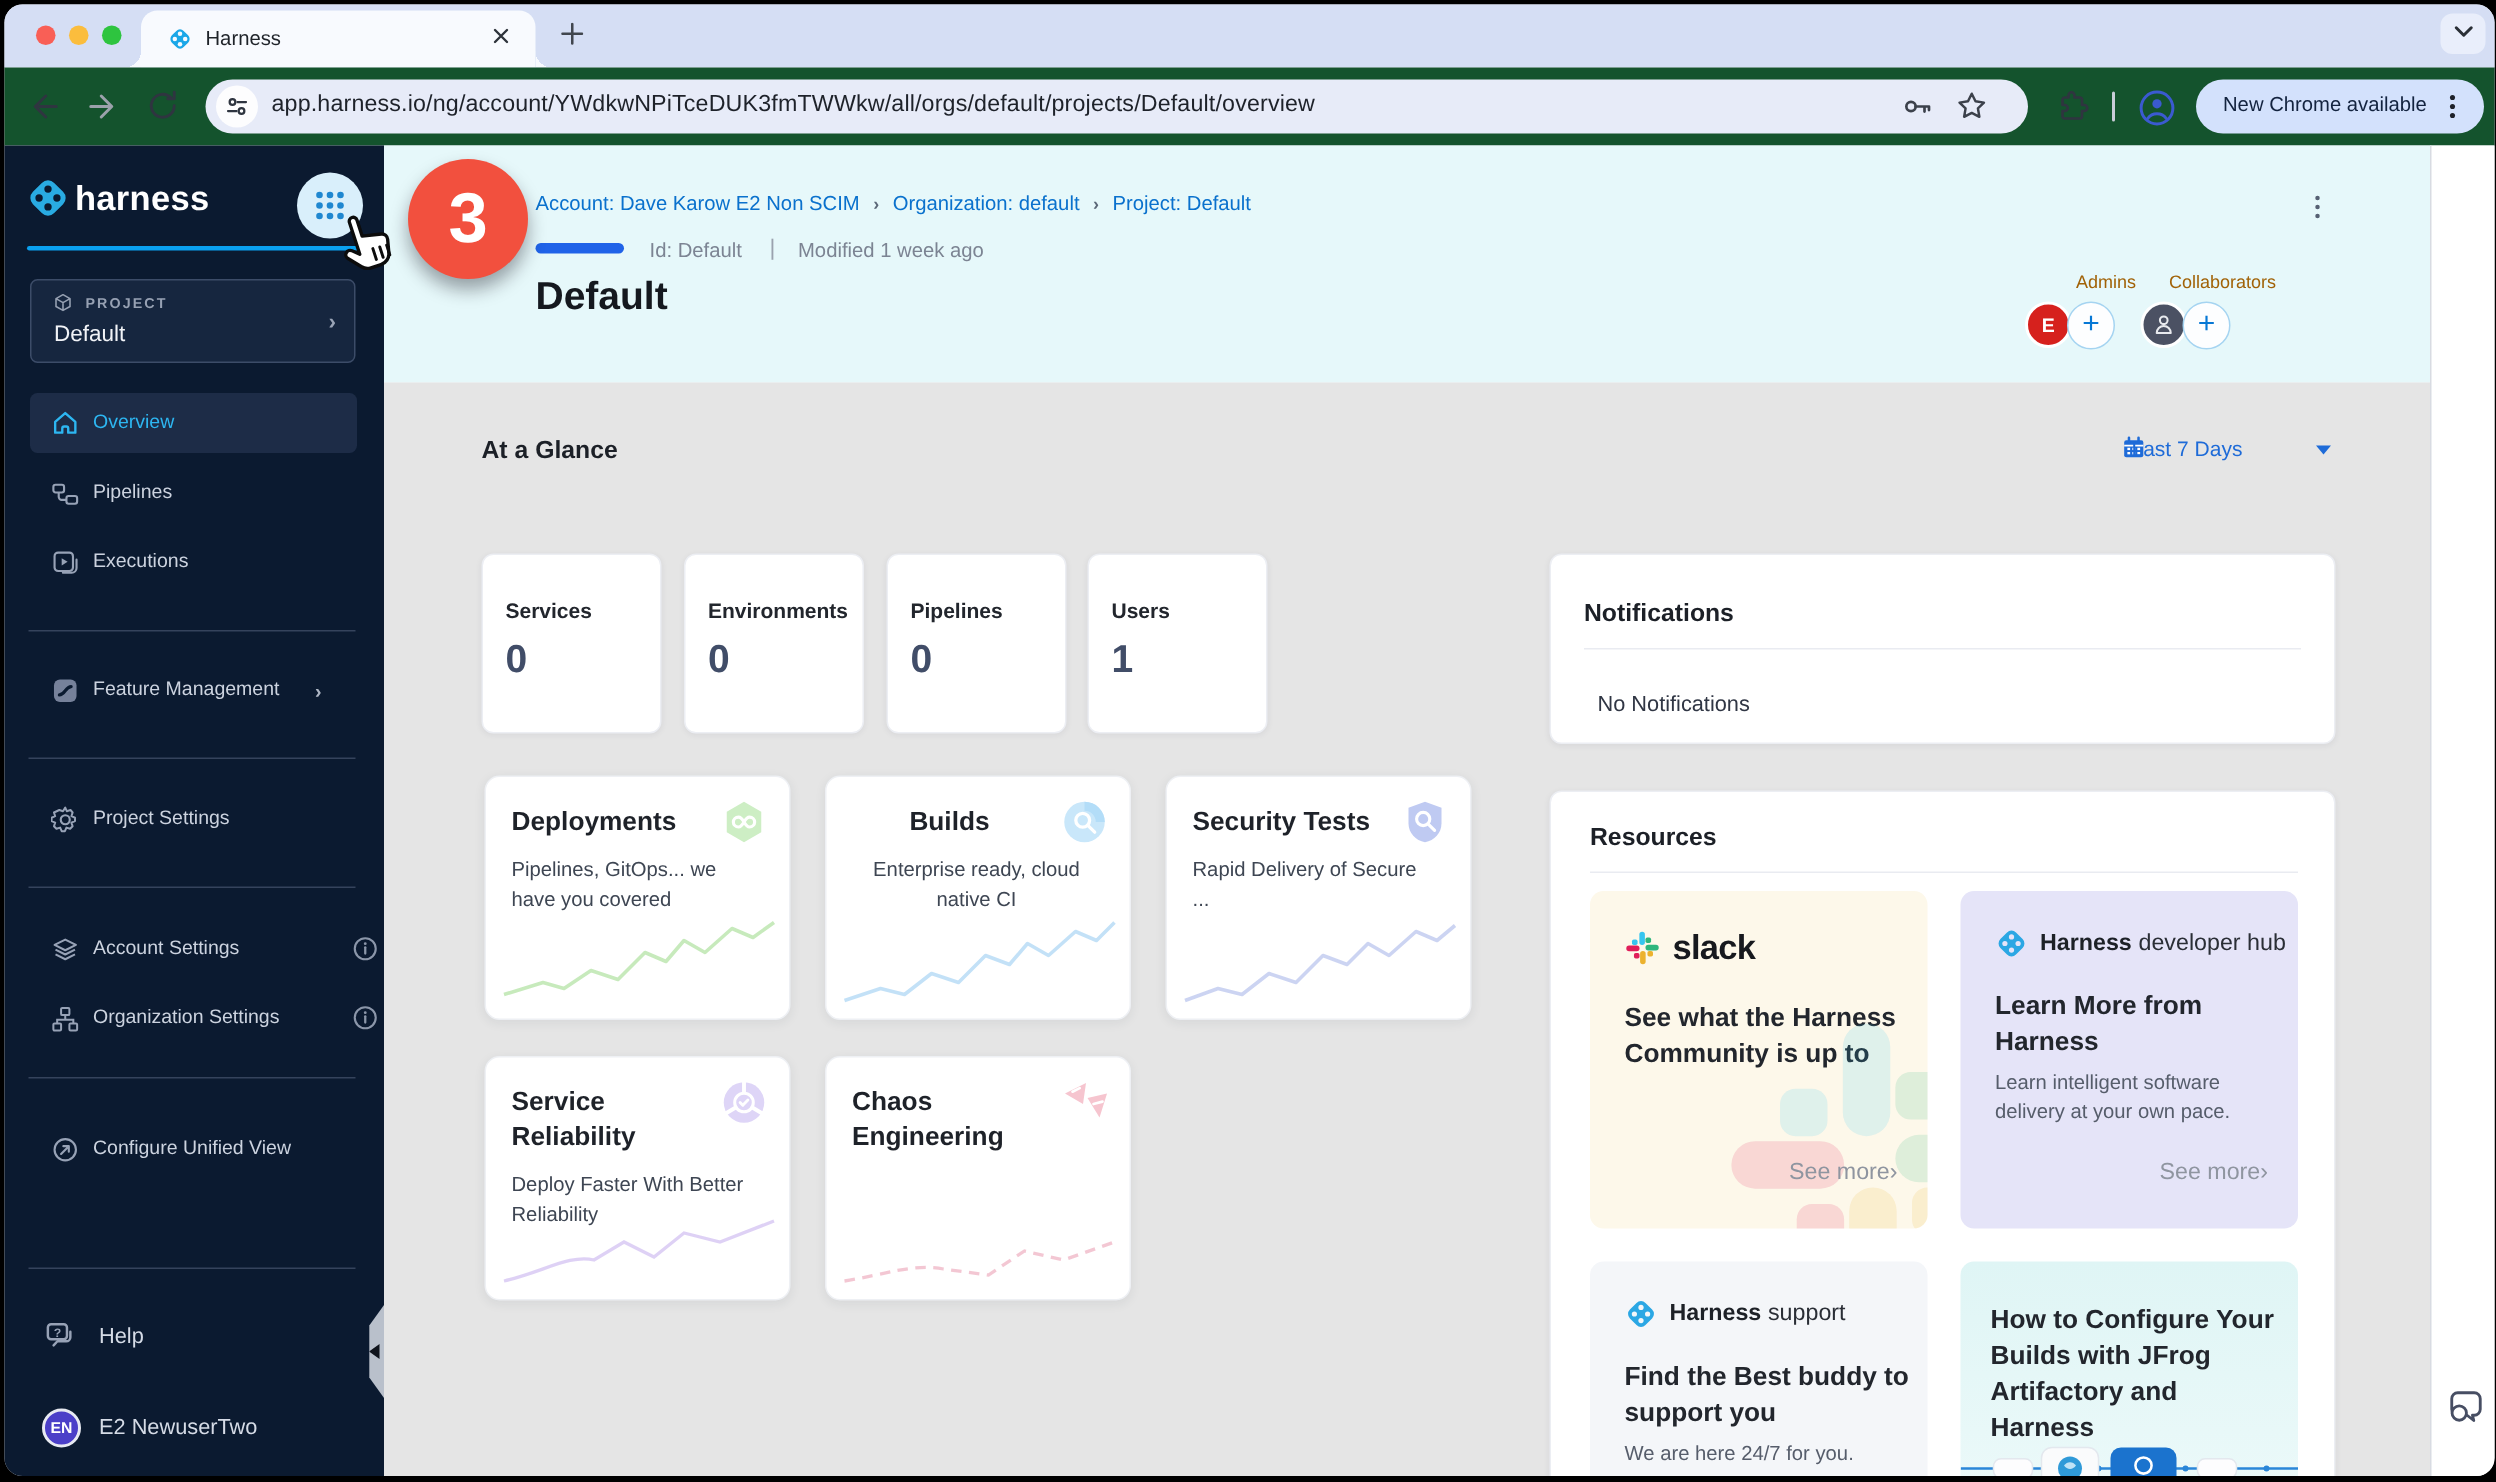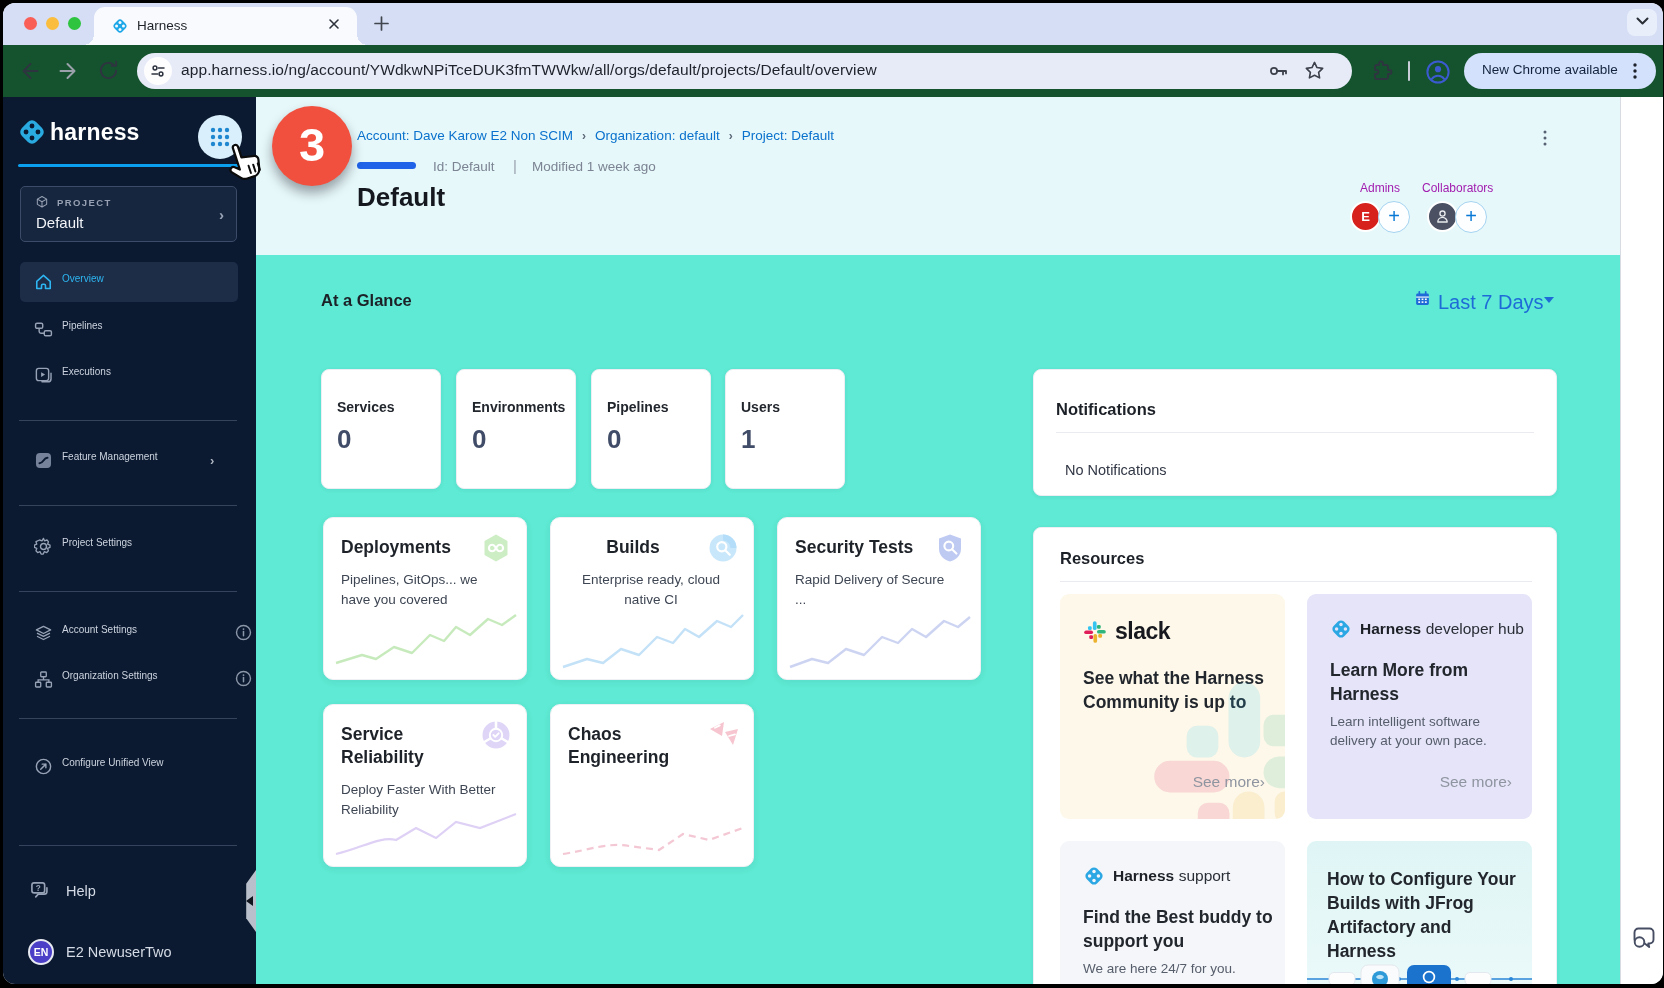--- a/index.html
+++ b/index.html
@@ -54,21 +54,21 @@
 
   .project-card { position:absolute; left:20px; top:89px; width:217px; height:56px; background:#16263f;
     border:1px solid #3c4c68; border-radius:5px; }
   .project-label { position:absolute; left:36px; top:10px; font-size:9.5px; letter-spacing:1.4px; color:#97a1b3; font-weight:bold; }
   .project-cube { position:absolute; left:14px; top:8px; }
   .project-name { position:absolute; left:15px; top:27px; font-size:15px; color:#f1f3f7; }
   .project-chev { position:absolute; right:12px; top:19px; color:#9aa4b6; font-size:15px; font-weight:bold; }
 
   .nav-item { position:absolute; left:20px; width:218px; height:40px; border-radius:5px; }
   .nav-item .ni-icon { position:absolute; left:14px; top:11px; width:18px; height:18px; }
-  .nav-item .ni-label { position:absolute; left:42px; top:11px; font-size:10px; color:#ccd3df; white-space:nowrap; }
+  .nav-item .ni-label { position:absolute; left:42px; top:11px; font-size:13px; color:#ccd3df; white-space:nowrap; }
   .nav-item.active { background:#1d2c47; }
   .nav-item.active .ni-label { color:#2db6f1; }
   .nav-chev { position:absolute; color:#aeb6c4; font-weight:bold; font-size:13px; }
   .info-ic { position:absolute; left:215px; }
   .side-rule { position:absolute; left:19px; width:218px; height:1px; background:#35435c; }
   .collapse-handle { position:absolute; left:242px; top:773px; width:14px; height:62px; background:#b9c0cb;
     clip-path:polygon(100% 0, 30% 22%, 30% 78%, 100% 100%, 100% 0); }
   .collapse-handle .tri { position:absolute; left:4px; top:26px; width:0; height:0;
     border-top:5px solid transparent; border-bottom:5px solid transparent; border-right:7px solid #10141c; }
   .avatar-en { position:absolute; left:28px; top:842px; width:26px; height:26px; border-radius:50%;
@@ -83,37 +83,37 @@
   .breadcrumb { position:absolute; left:101px; top:31px; font-size:13.5px; }
   .breadcrumb a { color:#0a71cd; text-decoration:none; }
   .crumb-sep { color:#5c6878; font-size:12px; padding:0 9px; font-weight:bold; }
   .hdr-kebab { position:absolute; left:1282px; top:32px; }
   .meta-row { position:absolute; left:101px; top:62px; height:14px; }
   .loading-pill { position:absolute; left:0; top:3px; width:59px; height:7px; border-radius:4px; background:#2063e8; }
   .meta-id { position:absolute; left:76px; top:0; font-size:13.5px; color:#7c8493; white-space:nowrap; }
   .meta-bar { position:absolute; left:156px; top:-2px; font-size:15px; color:#9aa2ae; }
   .meta-mod { position:absolute; left:175px; top:0; font-size:13.5px; color:#7c8493; white-space:nowrap; }
   .page-title { position:absolute; left:101px; top:85px; font-size:26px; font-weight:bold; color:#15191f; }
-  .ppl-label { position:absolute; top:84px; font-size:12px; color:#a21caf; }
+  .ppl-label { position:absolute; top:84px; font-size:12px; color:#a16207;margin-left:24px; }
   .admins-label { left:1104px; }
   .collab-label { left:1166px; }
   .av { position:absolute; top:104px; width:31px; height:31px; border-radius:50%; }
   .av-e { left:1094px; background:#d6211d; border:2px solid #fff; color:#fff; font-weight:bold; font-size:13px;
     text-align:center; line-height:28px; }
   .av-plus { width:32px; height:32px; background:#fdfeff; border:1px solid #a5d4f1; color:#0778d5;
     font-size:20px; text-align:center; line-height:29px; font-weight:400; }
   .plus-admin { left:1122px; }
   .av-collab { left:1171px; background:#4b5163; border:2px solid #fff; }
   .av-collab svg { margin:5px 0 0 5px; }
   .plus-collab { left:1199px; }
 
-  .content { position:absolute; left:256px; top:255px; width:1364px; height:733px; background:#5eead4; }
+  .content { position:absolute; left:256px; top:255px; width:1364px; height:733px; background:#e5e5e5; }
   .glance-title { position:absolute; left:65px; top:36px; font-size:16.5px; font-weight:bold; color:#1c2027; }
   .range-picker { position:absolute; left:1158px; top:33px; width:140px; height:22px; color:#1e6bd8; }
-  .range-label { position:absolute; left:24px; top:3px; font-size:20px; font-weight:500; color:#1e6bd8; }
+  .range-label { position:absolute; left:7px; top:3px; font-size:14px; font-weight:500; color:#1e6bd8; }
   .range-caret { position:absolute; right:0; top:9px; width:0; height:0;
     border-left:5.5px solid transparent; border-right:5.5px solid transparent; border-top:6px solid #1e6bd8; }
 
   .stat-card { position:absolute; top:114px; width:120px; height:120px; background:#fff; border-radius:8px;
     border:1px solid #eceef3; box-shadow:0 1px 4px rgba(40,45,70,.07); }
   .stat-label { position:absolute; left:15px; top:29px; font-size:14px; font-weight:bold; color:#22262d; }
   .stat-value { position:absolute; left:15px; top:54px; font-size:26px; font-weight:bold; color:#414d68; }
   .sc-0 { left:65px; } .sc-1 { left:200px; } .sc-2 { left:335px; } .sc-3 { left:469px; }
 
   .notif-card { position:absolute; left:777px; top:114px; width:524px; height:127px; background:#fff;

